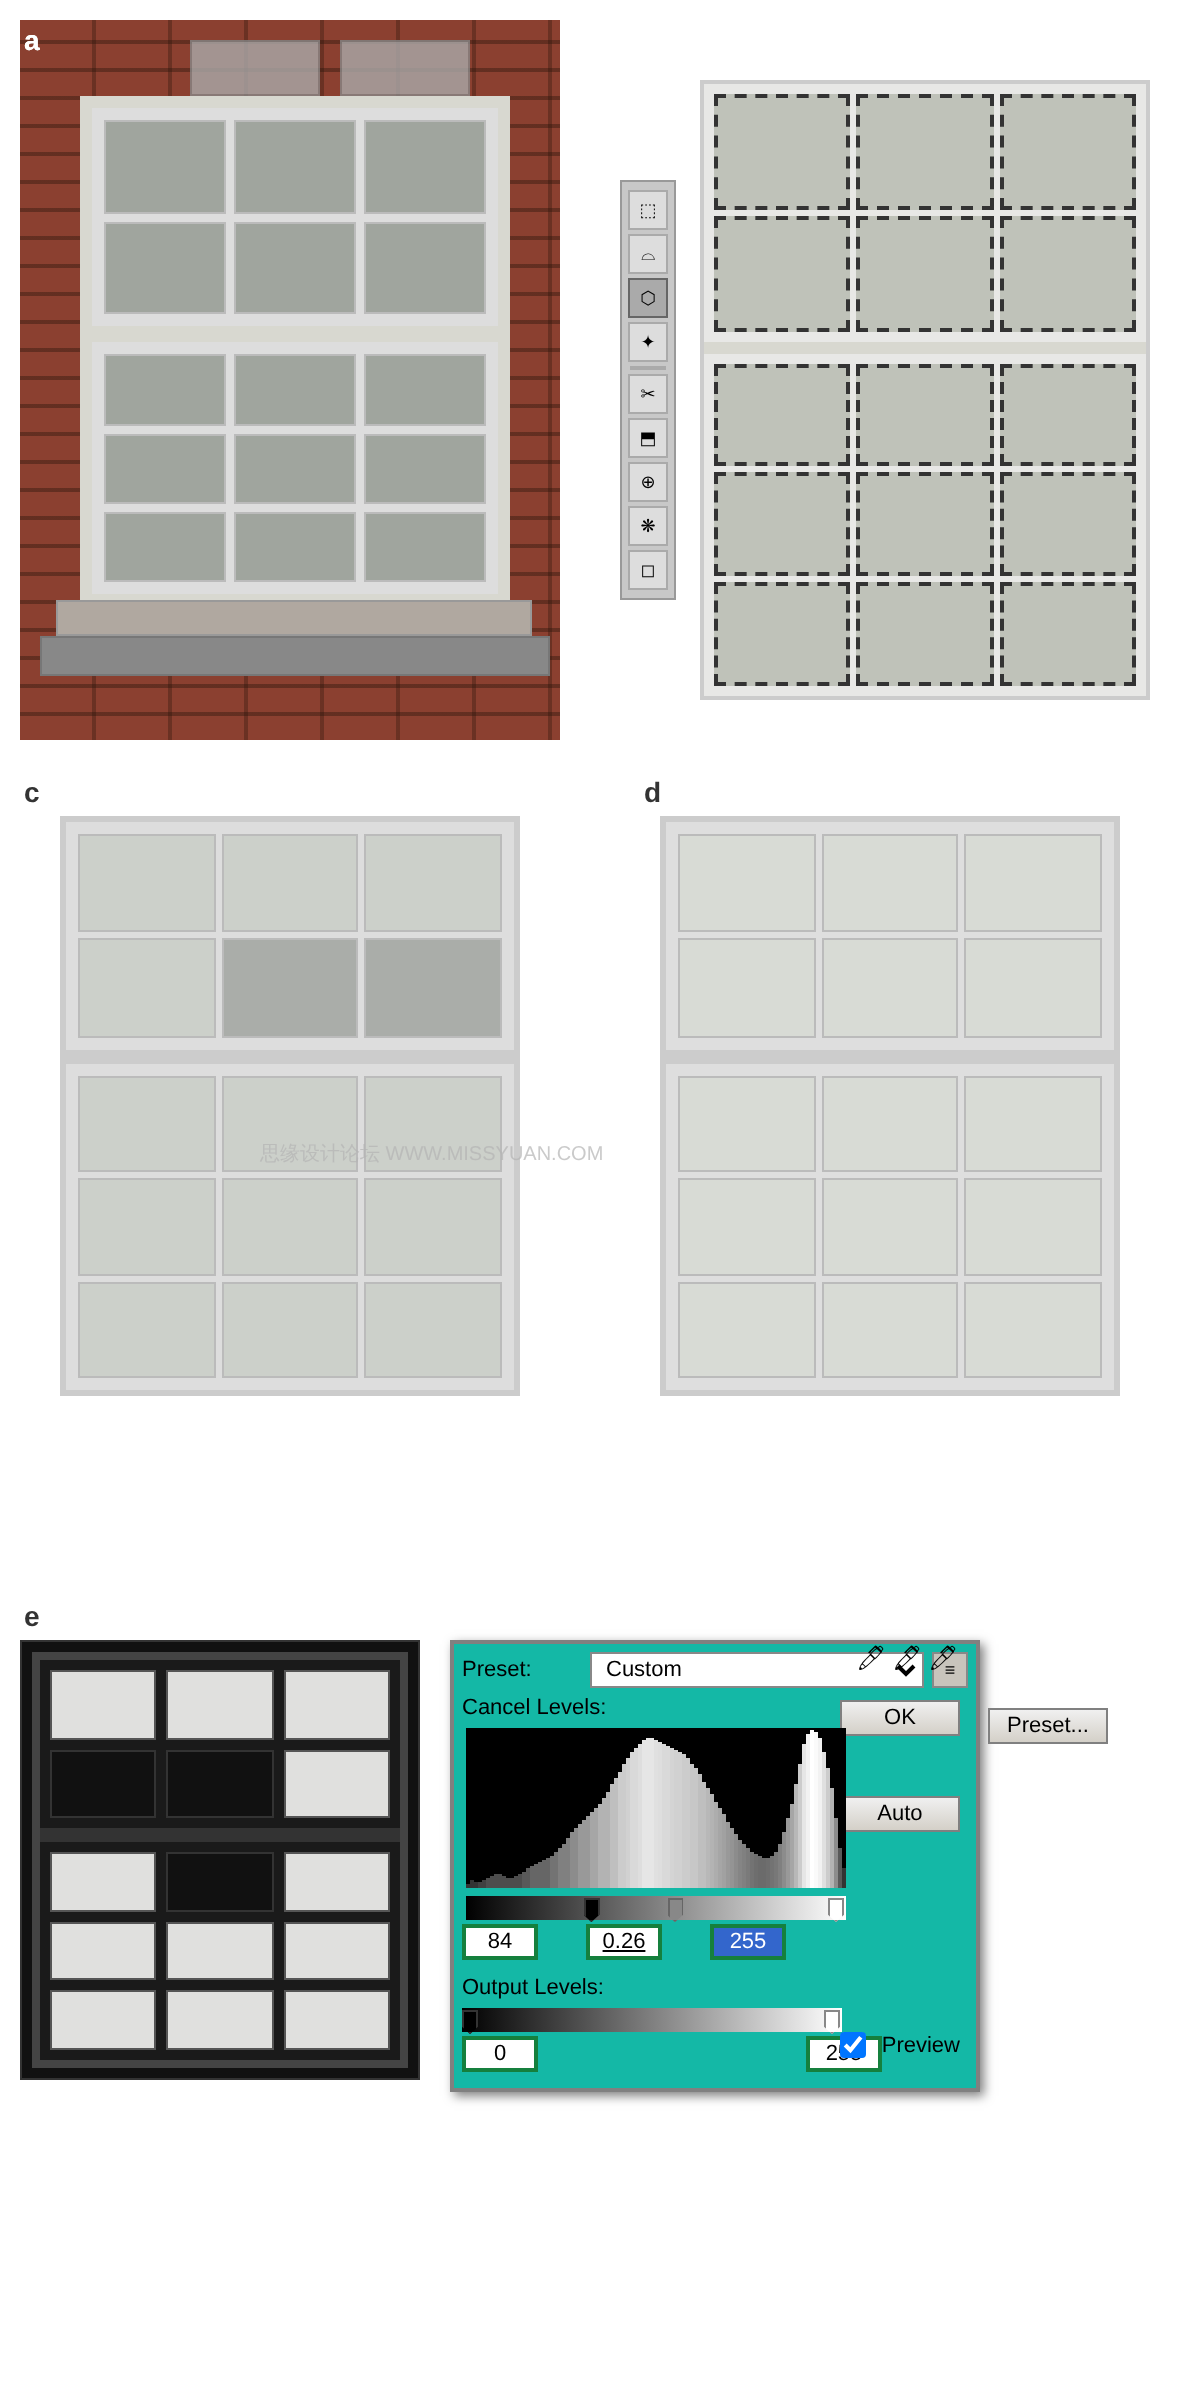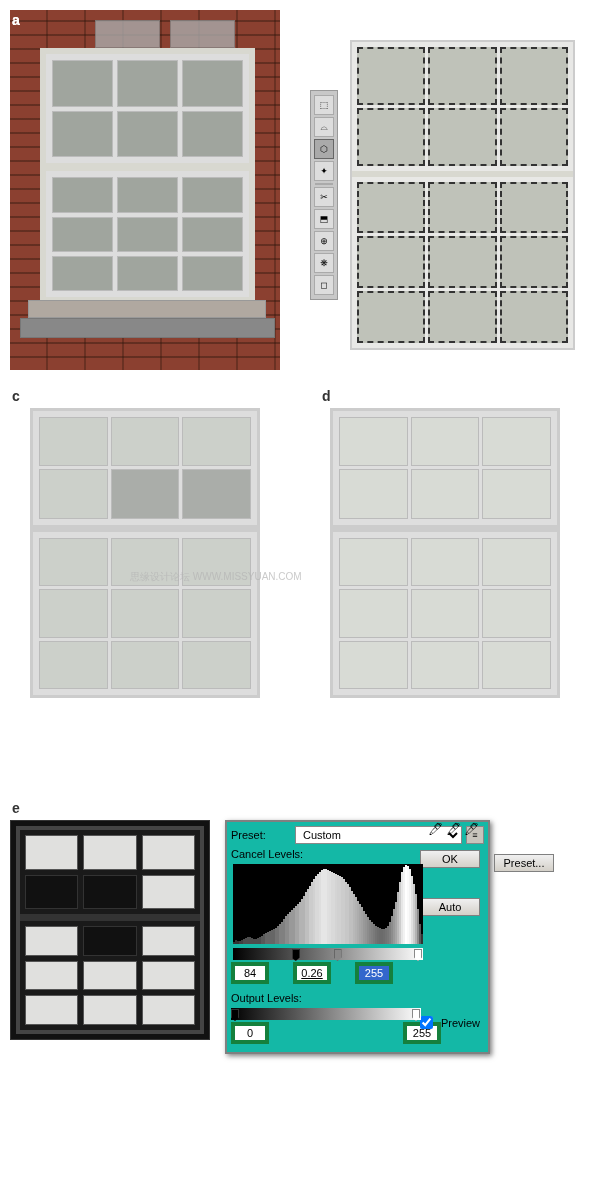--- a/index.html
+++ b/index.html
@@ -144,21 +144,21 @@
       font-size: 11px;
       padding: 2px 8px;
       cursor: pointer;
       min-width: 60px;
       text-align: center;
     }
 
     .dialog-input {
       font-size: 11px;
       width: 38px;
-      border: 4px solid #15803d;
+      border: 2px solid #15803d;
       padding: 1px 2px;
       text-align: center;
       background: white;
     }
 
     .dialog-input.highlight {
       background: #3366cc;
       color: white;
     }
 

